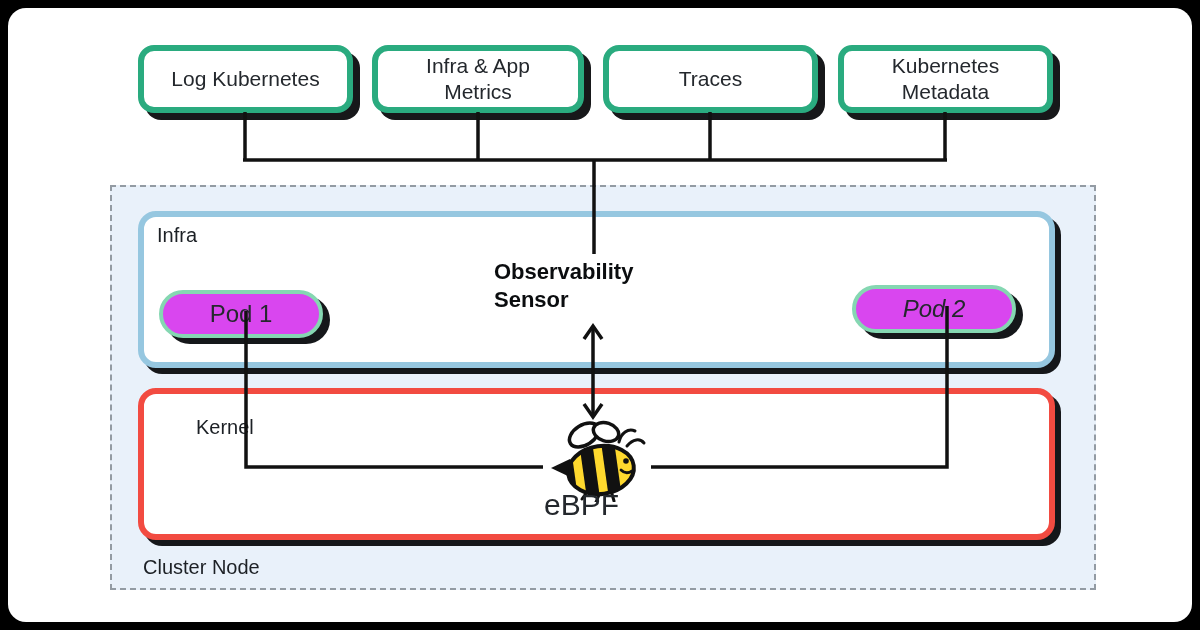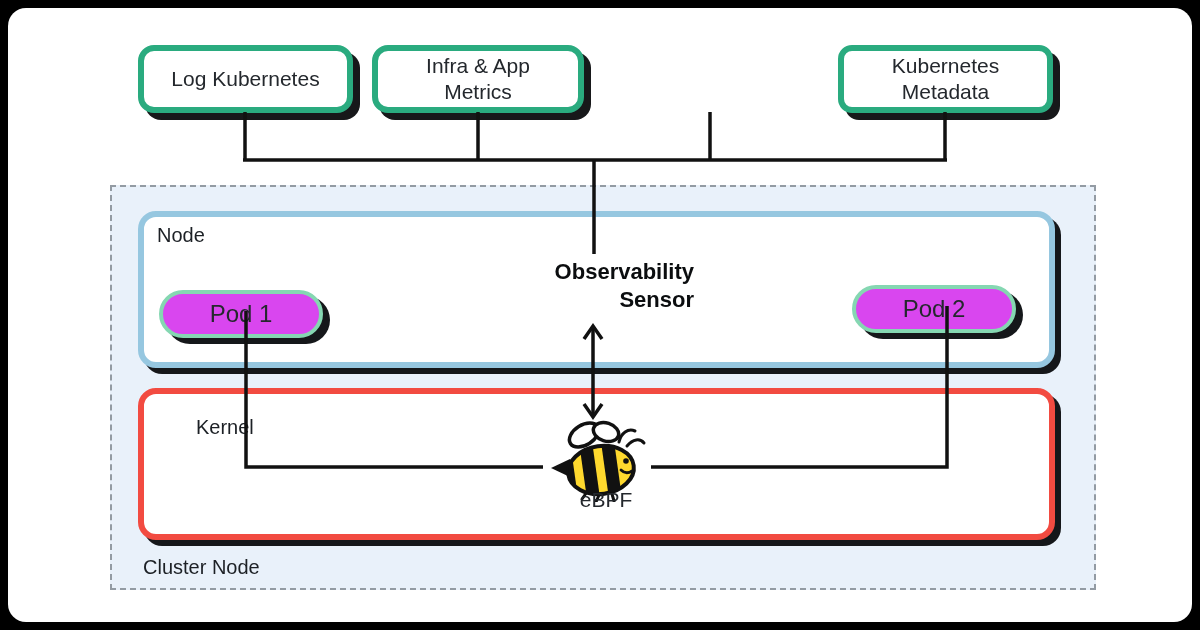--- a/index.html
+++ b/index.html
@@ -27,50 +27,51 @@
   .outbox1{left:138px;width:215px;}
   .outbox2{left:372px;width:212px;}
   .outbox3{left:603px;width:215px;}
   .outbox4{left:838px;width:215px;border-radius:14px;}
 
   .pod{position:absolute;height:48px;width:164px;background:#d946ef;border:4px solid #85d7b2;
     border-radius:24px;box-sizing:border-box;box-shadow:7px 6px 0 #15171a;
     display:flex;align-items:center;justify-content:center;
     font-size:24px;color:#24282d;margin-top:28px;}
   .pod1{left:159px;top:262px;}
-  .pod2{left:852px;top:257px;}
+  .pod2{left:852px;top:257px;font-style:italic;}
 
-  .sensor{position:absolute;left:494px;top:258px;width:200px;text-align:right;
+  .sensor{position:absolute;left:494px;top:258px;width:200px;text-align:left;
     font-size:22px;font-weight:700;color:#0b0d0f;line-height:28px;white-space:pre-line;}
 
-  .ebpf{position:absolute;left:556px;top:488px;width:100px;text-align:center;
-    font-size:21px;color:#24282d;}
+  .ebpf{position:absolute;left:544px;top:488px;width:100px;text-align:left;
+    font-size:30px;color:#24282d;}
 
   .overlay{position:absolute;left:0;top:0;pointer-events:none;}
   .bee{position:absolute;left:549px;top:420px;}
 </style>
 </head>
 <body>
 
 <div class="stage">
   <div class="card"></div>
 
   <div class="cluster"></div>
 
   <div class="layer user-layer"></div>
 
   <div class="layer kernel-layer"></div>
 
-  <div class="layer-label user-label">Node</div>
+  <div class="layer-label user-label">Infra</div>
   <div class="layer-label kernel-label">Kernel</div>
   <div class="layer-label cluster-label">Cluster Node</div>
 
   <div class="outbox outbox1">Log Kubernetes</div>
   <div class="outbox outbox2">Infra &amp; App
 Metrics</div>
+  <div class="outbox outbox3">Traces</div>
   <div class="outbox outbox4">Kubernetes
 Metadata</div>
 
   <div class="pod pod1">Pod 1</div>
   <div class="pod pod2">Pod 2</div>
 
   <div class="sensor">Observability
 Sensor</div>
 
   <svg class="overlay" width="1200" height="630" viewBox="0 0 1200 630">

